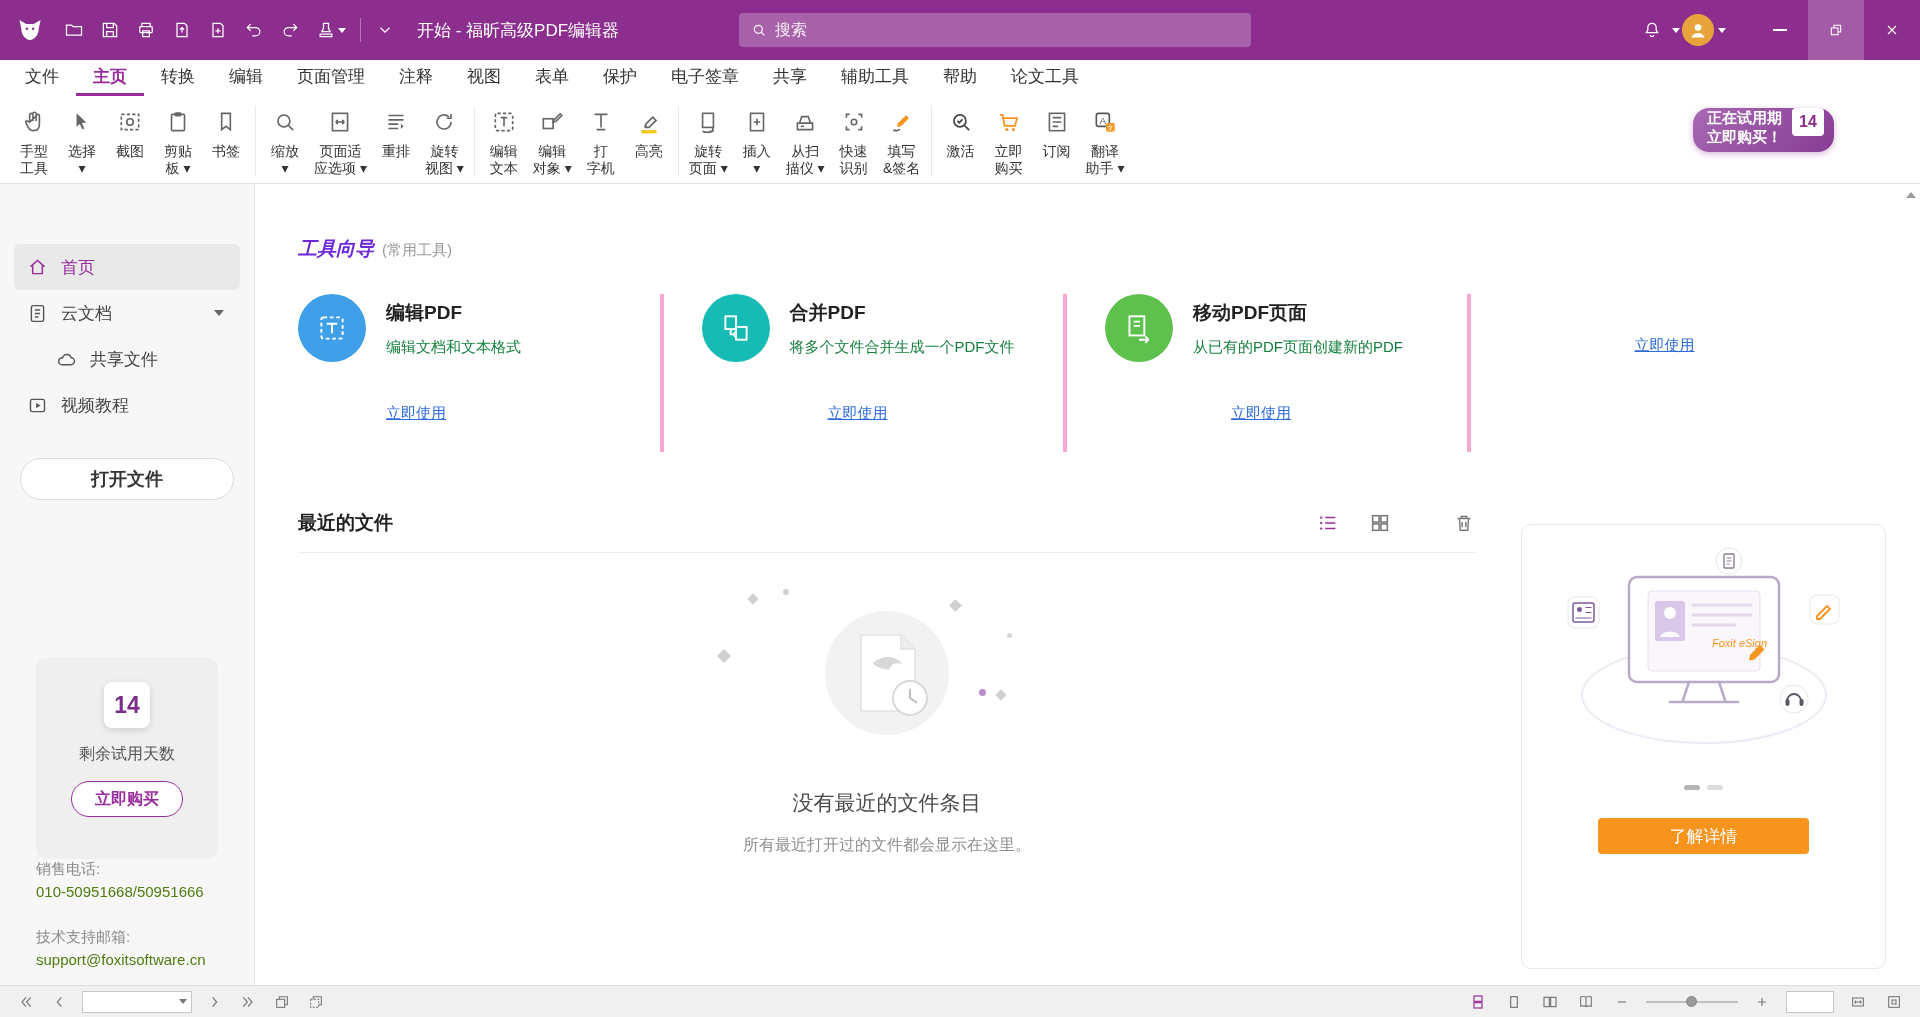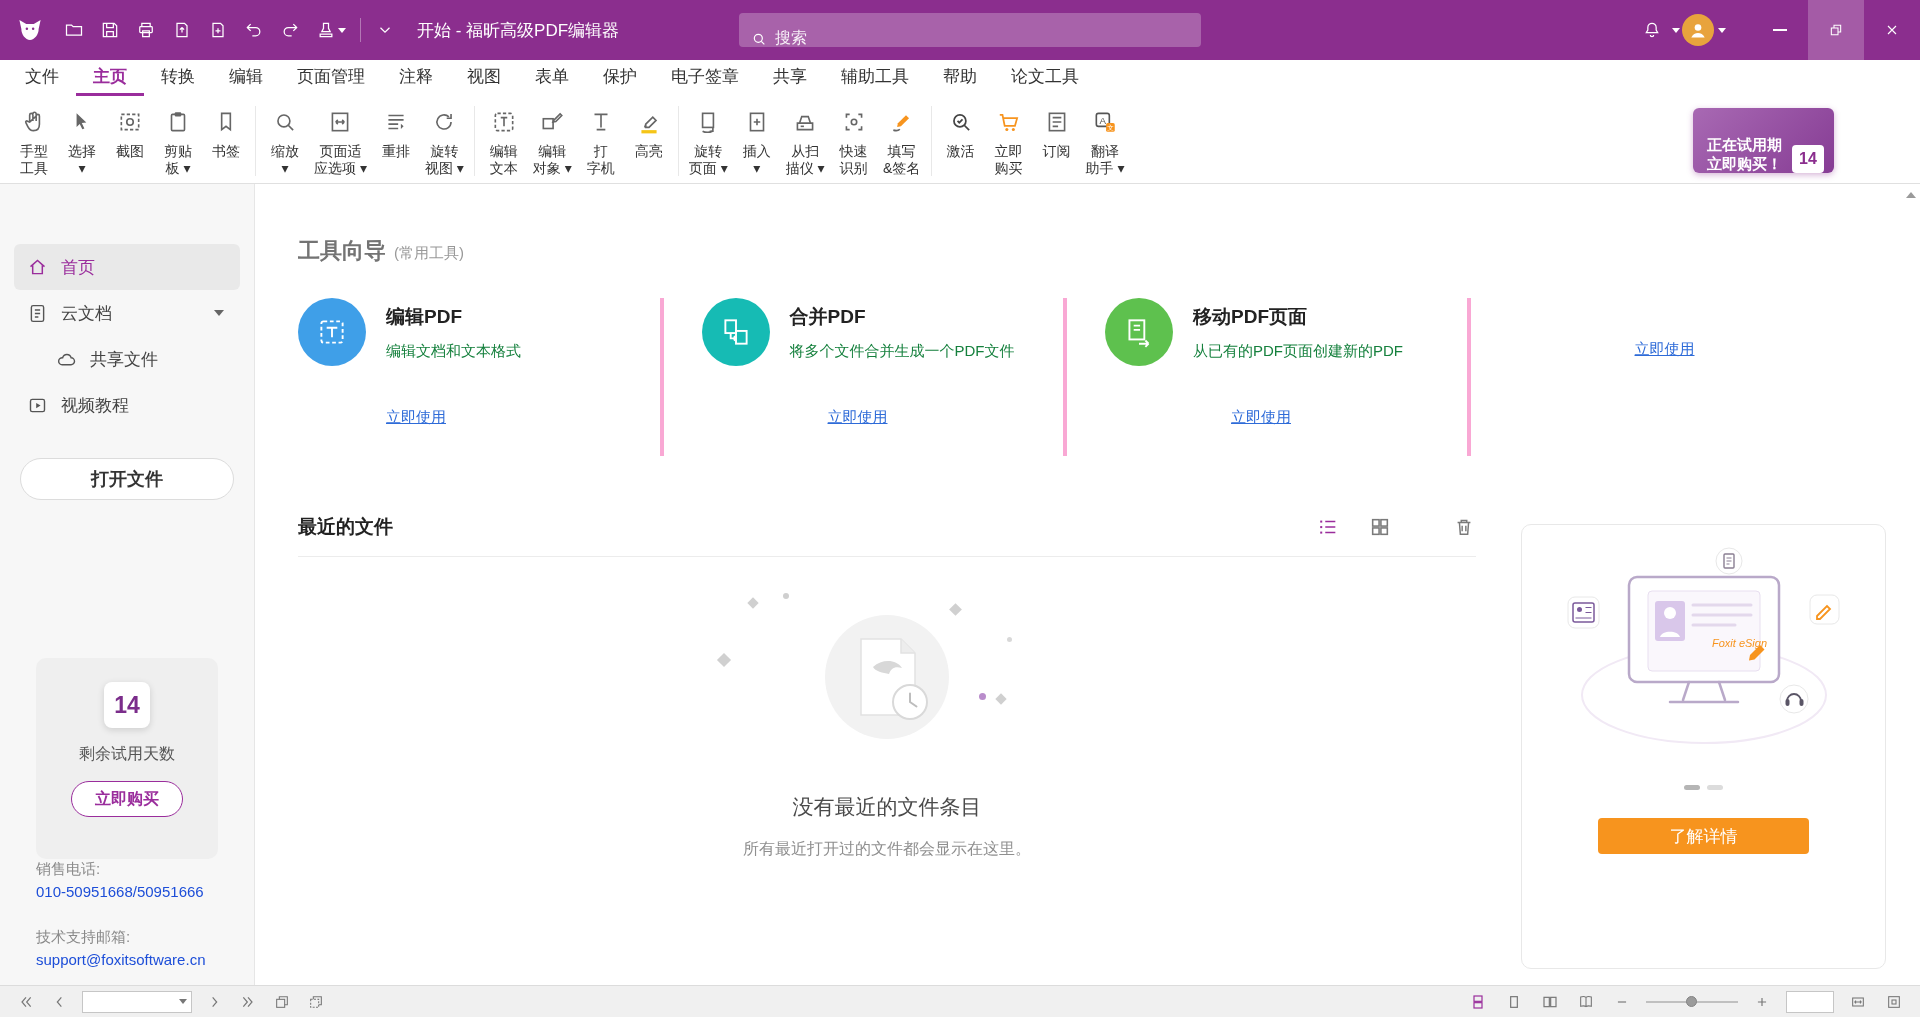--- a/index.html
+++ b/index.html
@@ -7,68 +7,68 @@
   body { font-family:"Liberation Sans","DejaVu Sans",sans-serif; background:#fff; color:#333; }
   .app { width:1920px; height:1017px; display:flex; flex-direction:column; }
 
   
   .titlebar { height:60px; background:#8B2E8E; display:flex; align-items:center; padding:0 0 0 10px; color:#fff; flex-shrink:0; }
   .logo { width:40px; height:40px; display:flex; align-items:center; justify-content:center; margin-right:6px; }
   .tb-btn { width:36px; height:60px; display:flex; align-items:center; justify-content:center; cursor:default; }
   .tb-sep { width:1px; height:24px; background:rgba(255,255,255,.35); margin:0 6px; }
   .tb-caret { width:0; height:0; border-left:4px solid transparent; border-right:4px solid transparent; border-top:5px solid #fff; margin-left:2px; }
   .tb-title { font-size:17px; margin-left:14px; white-space:nowrap; }
-  .search { margin-left:120px; width:462px; height:34px; background:rgba(255,255,255,.25); border-radius:4px; display:flex; align-items:flex-end; padding:0 12px; gap:8px; }
+  .search { margin-left:120px; width:512px; height:34px; background:rgba(255,255,255,.25); border-radius:4px; display:flex; align-items:center; padding:0 12px; gap:8px; }
   .search input { flex:1; background:transparent; border:none; outline:none; color:#fff; font-size:16px; font-family:inherit; }
   .search input::placeholder { color:rgba(255,255,255,.9); }
   .tb-right { margin-left:auto; display:flex; align-items:center; height:60px; }
   .avatar { width:32px; height:32px; border-radius:50%; background:#E8A33D; display:flex; align-items:center; justify-content:center; overflow:hidden; }
   .winbtn { width:56px; height:60px; display:flex; align-items:center; justify-content:center; }
   .winbtn.restore { background:rgba(255,255,255,.22); }
   .min-line { width:14px; height:2px; background:#fff; }
 
   
   .menubar { height:36px; display:flex; align-items:stretch; padding-left:8px; background:#fff; flex-shrink:0; }
   .menu-item { padding:0 17px; font-size:17px; color:#333; display:flex; align-items:center; border-bottom:3px solid transparent; white-space:nowrap; }
   .menu-item.active { color:#9A2D9C; font-weight:bold; border-bottom-color:#9A2D9C; }
 
   
   .ribbon { height:88px; border-bottom:1px solid #e0e0e0; display:flex; align-items:flex-start; padding:6px 8px 0 10px; position:relative; background:#fff; flex-shrink:0; }
   .tool { min-width:48px; padding:2px 5px 0; display:flex; flex-direction:column; align-items:center; }
   .ticon { height:36px; display:flex; align-items:center; justify-content:center; margin-bottom:3px; }
   .tl { font-size:14px; line-height:17px; color:#333; text-align:center; white-space:nowrap; }
   .rsep { width:1px; height:70px; background:#e8e8e8; margin:4px 5px 0; flex-shrink:0; }
-  .trial-badge { position:absolute; right:86px; top:12px; height:65px; background:linear-gradient(135deg,#A869B3,#863C94); border-radius:6px; display:flex; align-items:flex-end; gap:10px; padding:0 10px 0 14px; color:#fff; box-shadow:0 2px 6px rgba(139,46,142,.35); }
+  .trial-badge { position:absolute; right:86px; top:12px; height:44px; background:linear-gradient(135deg,#A869B3,#863C94); border-radius:16px; display:flex; align-items:flex-start; gap:10px; padding:0 10px 0 14px; color:#fff; box-shadow:0 2px 6px rgba(139,46,142,.35); }
   .trial-badge .lines { font-size:15px; line-height:19px; font-weight:bold; }
   .trial-badge .days { width:32px; height:28px; background:#fff; color:#8B2E8E; border-radius:4px; font-size:16px; font-weight:bold; display:flex; align-items:center; justify-content:center; }
 
   
   .workspace { flex:1; display:flex; min-height:0; position:relative; }
 
   
   .sidebar { width:255px; background:#f7f7f7; border-right:1px solid #e6e6e6; position:relative; flex-shrink:0; padding-top:60px; }
   .side-item { height:46px; margin:0 14px; border-radius:6px; display:flex; align-items:center; gap:13px; padding-left:13px; font-size:17px; color:#444; }
   .side-item.active { background:#e9e9e9; color:#9A2D9C; }
   .side-item.indent { padding-left:42px; }
   .side-caret { width:0; height:0; border-left:5px solid transparent; border-right:5px solid transparent; border-top:6px solid #666; margin-left:auto; margin-right:16px; }
   .open-btn { margin:30px 20px 0; height:42px; background:#fff; border:1px solid #dcdcdc; border-radius:21px; display:flex; align-items:center; justify-content:center; font-size:18px; font-weight:bold; color:#333; }
   .trial-card { position:absolute; left:36px; right:36px; top:474px; background:#efefef; border-radius:10px; padding:24px 0 28px; text-align:center; }
   .trial-days { width:46px; height:46px; background:#fff; border-radius:8px; margin:0 auto; font-size:23px; font-weight:bold; color:#7B2D8B; display:flex; align-items:center; justify-content:center; box-shadow:0 2px 7px rgba(0,0,0,.14); }
   .trial-caption { margin-top:16px; font-size:16px; color:#555; }
   .trial-buy { margin:16px auto 14px; width:112px; height:36px; background:#fff; border:1px solid #9A2D9C; border-radius:18px; color:#9A2D9C; font-size:16px; font-weight:bold; display:flex; align-items:center; justify-content:center; }
   .contact { position:absolute; left:36px; bottom:14px; font-size:15px; line-height:23px; }
   .c-label { color:#8a8a8a; }
-  .c-value { color:#1d4ed8; }
+  .c-value { color:#4d7c0f; }
   .c-gap { margin-top:22px; }
 
   
   .main { flex:1; position:relative; padding-left:43px; min-width:0; background:#fff; }
   .scroll-up { position:absolute; right:4px; top:8px; width:0; height:0; border-left:5px solid transparent; border-right:5px solid transparent; border-bottom:6px solid #9a9a9a; }
   .wizard-row { padding-top:52px; display:flex; align-items:baseline; gap:8px; }
-  .wizard-title { font-size:22px; font-weight:bold; color:#737373; }
+  .wizard-title { font-size:19px; font-weight:bold; color:#6d28d9;font-style:italic; }
   .wizard-sub { font-size:15px; color:#999; }
   .cards { display:flex; margin-top:32px; margin-right:50px; }
   .card { flex:1; position:relative; padding-right:26px; min-height:158px; }
   .card + .card { border-left:4px solid #f9a8d4; padding-left:38px; }
   .card-top { display:flex; gap:20px; }
   .card-circle { width:68px; height:68px; border-radius:50%; flex-shrink:0; display:flex; align-items:center; justify-content:center; }
   .cc-blue { background:#3F9FE8; } .cc-teal { background:#16BBB4; } .cc-green { background:#5EC14E; } .cc-orange { background:#F5A42C; }
   .card-title { font-size:19px; font-weight:bold; color:#222; padding-top:6px; }
   .card-desc { font-size:15px; color:#15803d; margin-top:12px; }
   .card-link { display:inline-block; margin-left:88px; margin-top:42px; font-size:15px; color:#2E6BD8; text-decoration:underline; }

